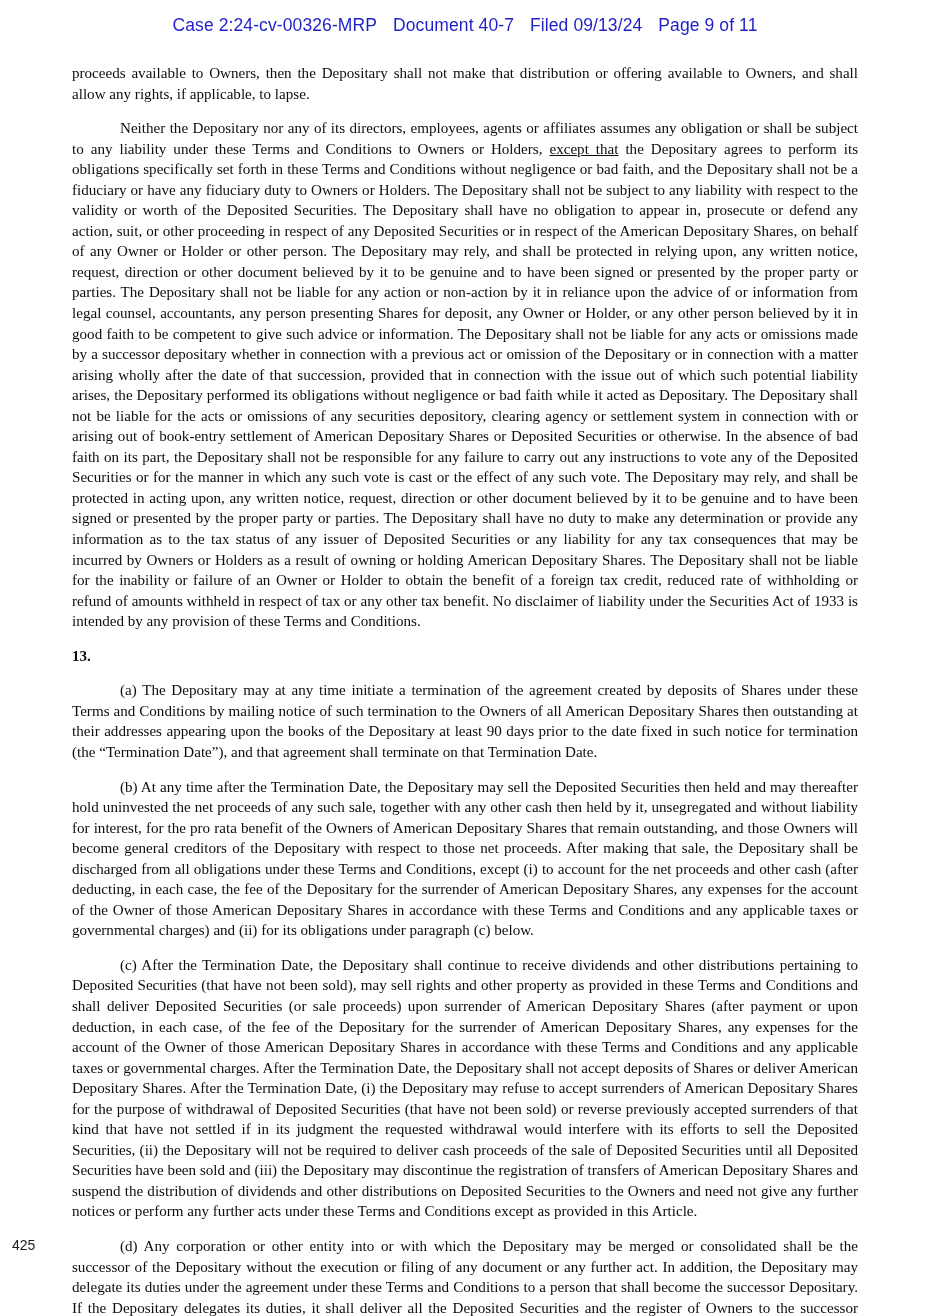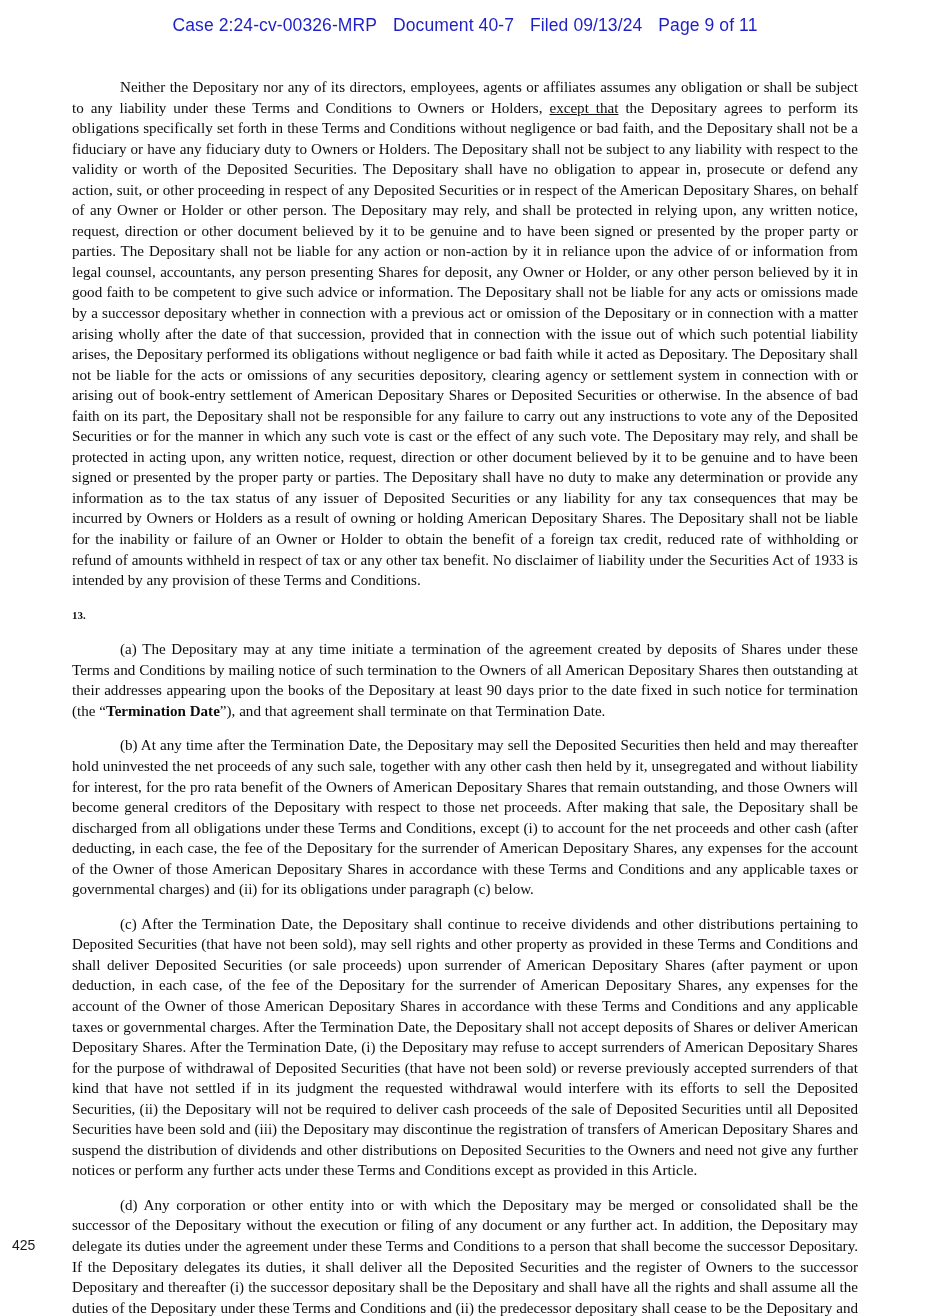--- a/index.html
+++ b/index.html
@@ -60,39 +60,39 @@
     hyphens: none;
   }
   p.indent {
     text-indent: 48px;
   }
   p.gap-above {
     margin-top: 14px;
   }
 
   .section-head {
-    font-size: 11px;
+    font-size: 15px;
     line-height: 20.55px;
     font-weight: bold;
     margin: 0;
     text-align: left;
     display: flex;
     align-items: baseline;
   }
   .section-head .num {
     display: inline-block;
     min-width: 21px;
     font-weight: bold;
   }
   .section-head .title {
     font-weight: bold;
   }
 
   .u { text-decoration: underline; }
-  .b { font-weight: bold; }
+  .b { font-weight: normal; }
 
   
   .page-number {
     position: absolute;
     top: 1237px;
     left: 0;
     width: 858px;
     font-family: "Liberation Sans", "DejaVu Sans", sans-serif;
     font-size: 14px;
     color: #1a1a1a;
@@ -103,20 +103,21 @@
 <body>
 
 <div class="page">
 
   <div class="ecf-header" style="color: rgb(31, 31, 200);">
     <span class="seg">Case 2:24-cv-00326-MRP</span><span class="gap"></span><span class="seg">Document 40-7</span><span class="gap"></span><span class="seg">Filed 09/13/24</span><span class="gap"></span><span class="seg">Page 9 of 11</span>
   </div>
 
   <div class="body-col">
 
+    <p class="para">proceeds available to Owners, then the Depositary shall not make that distribution or offering available to Owners, and shall allow any rights, if applicable, to lapse.</p>
 
     <p class="para indent gap-above"><span>Neither the Depositary nor any of its directors, employees, agents or affiliates assumes any obligation or shall be subject to any liability under these Terms and Conditions to Owners or Holders, </span><span class="u">except that</span><span> the Depositary agrees to perform its obligations specifically set forth in these Terms and Conditions without negligence or bad faith, and the Depositary shall not be a fiduciary or have any fiduciary duty to Owners or Holders. The Depositary shall not be subject to any liability with respect to the validity or worth of the Deposited Securities. The Depositary shall have no obligation to appear in, prosecute or defend any action, suit, or other proceeding in respect of any Deposited Securities or in respect of the American Depositary Shares, on behalf of any Owner or Holder or other person. The Depositary may rely, and shall be protected in relying upon, any written notice, request, direction or other document believed by it to be genuine and to have been signed or presented by the proper party or parties. The Depositary shall not be liable for any action or non-action by it in reliance upon the advice of or information from legal counsel, accountants, any person presenting Shares for deposit, any Owner or Holder, or any other person believed by it in good faith to be competent to give such advice or information. The Depositary shall not be liable for any acts or omissions made by a successor depositary whether in connection with a previous act or omission of the Depositary or in connection with a matter arising wholly after the date of that succession, provided that in connection with the issue out of which such potential liability arises, the Depositary performed its obligations without negligence or bad faith while it acted as Depositary. The Depositary shall not be liable for the acts or omissions of any securities depository, clearing agency or settlement system in connection with or arising out of book-entry settlement of American Depositary Shares or Deposited Securities or otherwise. In the absence of bad faith on its part, the Depositary shall not be responsible for any failure to carry out any instructions to vote any of the Deposited Securities or for the manner in which any such vote is cast or the effect of any such vote. The Depositary may rely, and shall be protected in acting upon, any written notice, request, direction or other document believed by it to be genuine and to have been signed or presented by the proper party or parties. The Depositary shall have no duty to make any determination or provide any information as to the tax status of any issuer of Deposited Securities or any liability for any tax consequences that may be incurred by Owners or Holders as a result of owning or holding American Depositary Shares. The Depositary shall not be liable for the inability or failure of an Owner or Holder to obtain the benefit of a foreign tax credit, reduced rate of withholding or refund of amounts withheld in respect of tax or any other tax benefit. No disclaimer of liability under the Securities Act of 1933 is intended by any provision of these Terms and Conditions.</span></p>
 
     <p class="section-head gap-above">
         <span class="num">13.</span>
       </p>
 
     <p class="para indent gap-above"><span>(a) The Depositary may at any time initiate a termination of the agreement created by deposits of Shares under these Terms and Conditions by mailing notice of such termination to the Owners of all American Depositary Shares then outstanding at their addresses appearing upon the books of the Depositary at least 90 days prior to the date fixed in such notice for termination (the “</span><span class="b">Termination Date</span><span>”), and that agreement shall terminate on that Termination Date.</span></p>
 
     <p class="para indent gap-above">(b) At any time after the Termination Date, the Depositary may sell the Deposited Securities then held and may thereafter hold uninvested the net proceeds of any such sale, together with any other cash then held by it, unsegregated and without liability for interest, for the pro rata benefit of the Owners of American Depositary Shares that remain outstanding, and those Owners will become general creditors of the Depositary with respect to those net proceeds. After making that sale, the Depositary shall be discharged from all obligations under these Terms and Conditions, except (i) to account for the net proceeds and other cash (after deducting, in each case, the fee of the Depositary for the surrender of American Depositary Shares, any expenses for the account of the Owner of those American Depositary Shares in accordance with these Terms and Conditions and any applicable taxes or governmental charges) and (ii) for its obligations under paragraph (c) below.</p>

